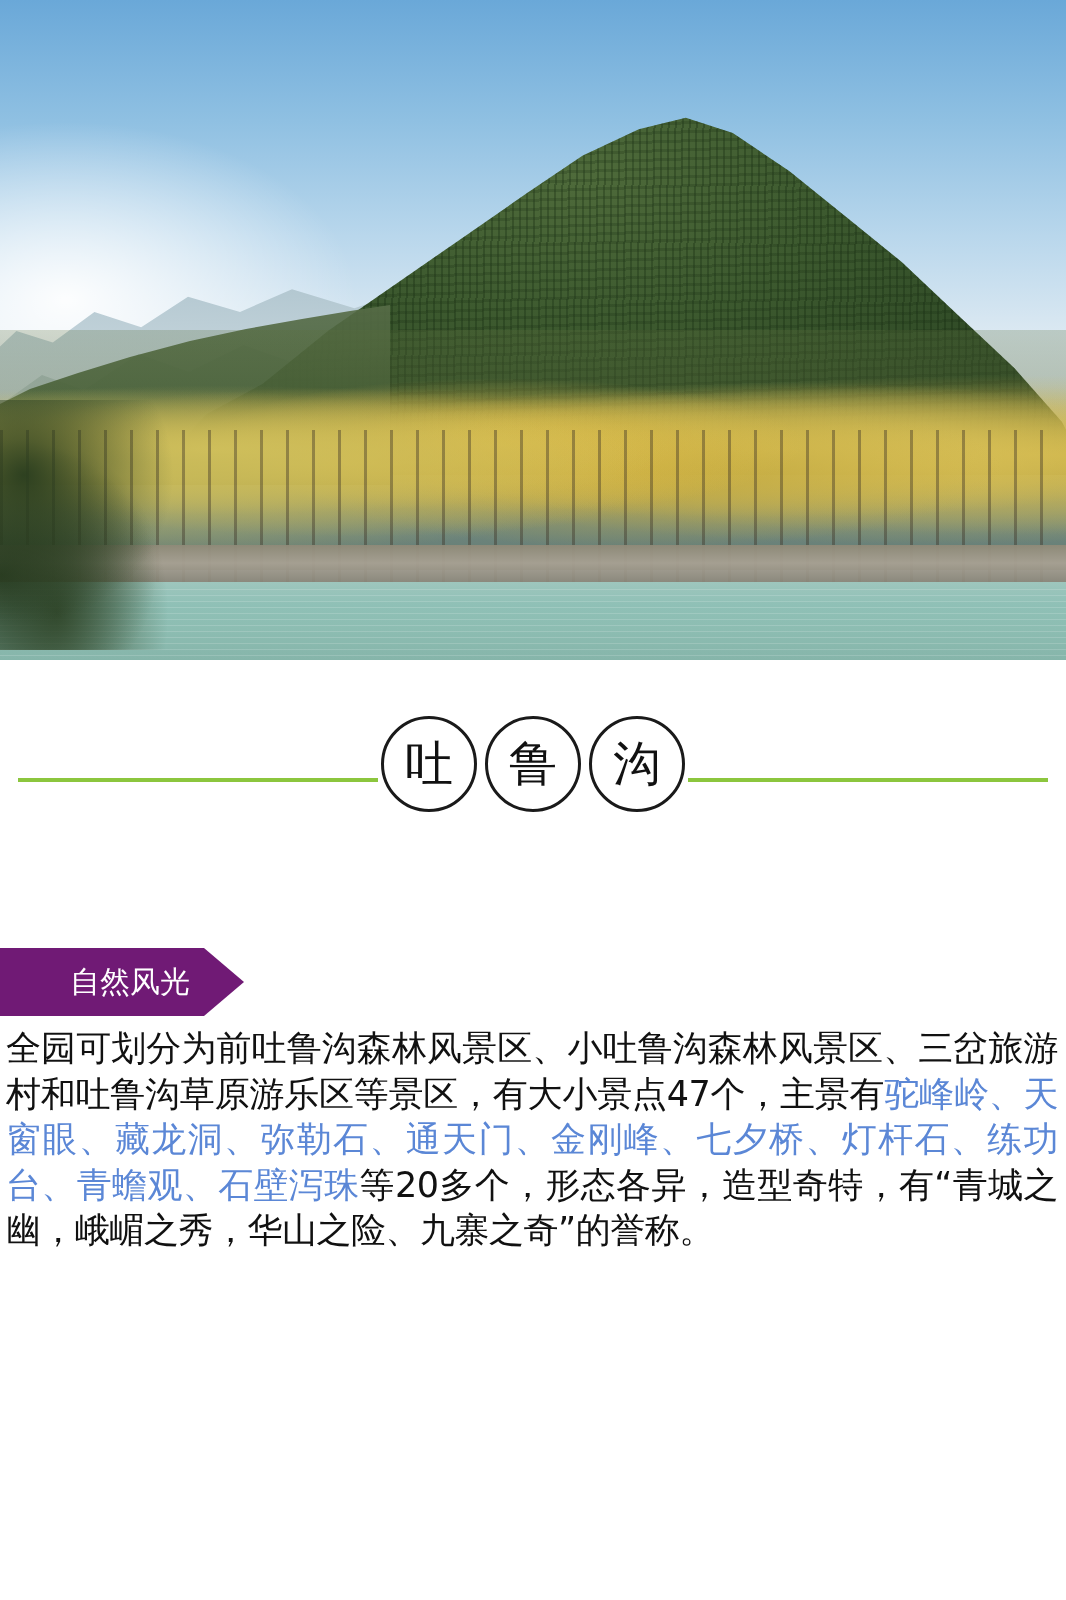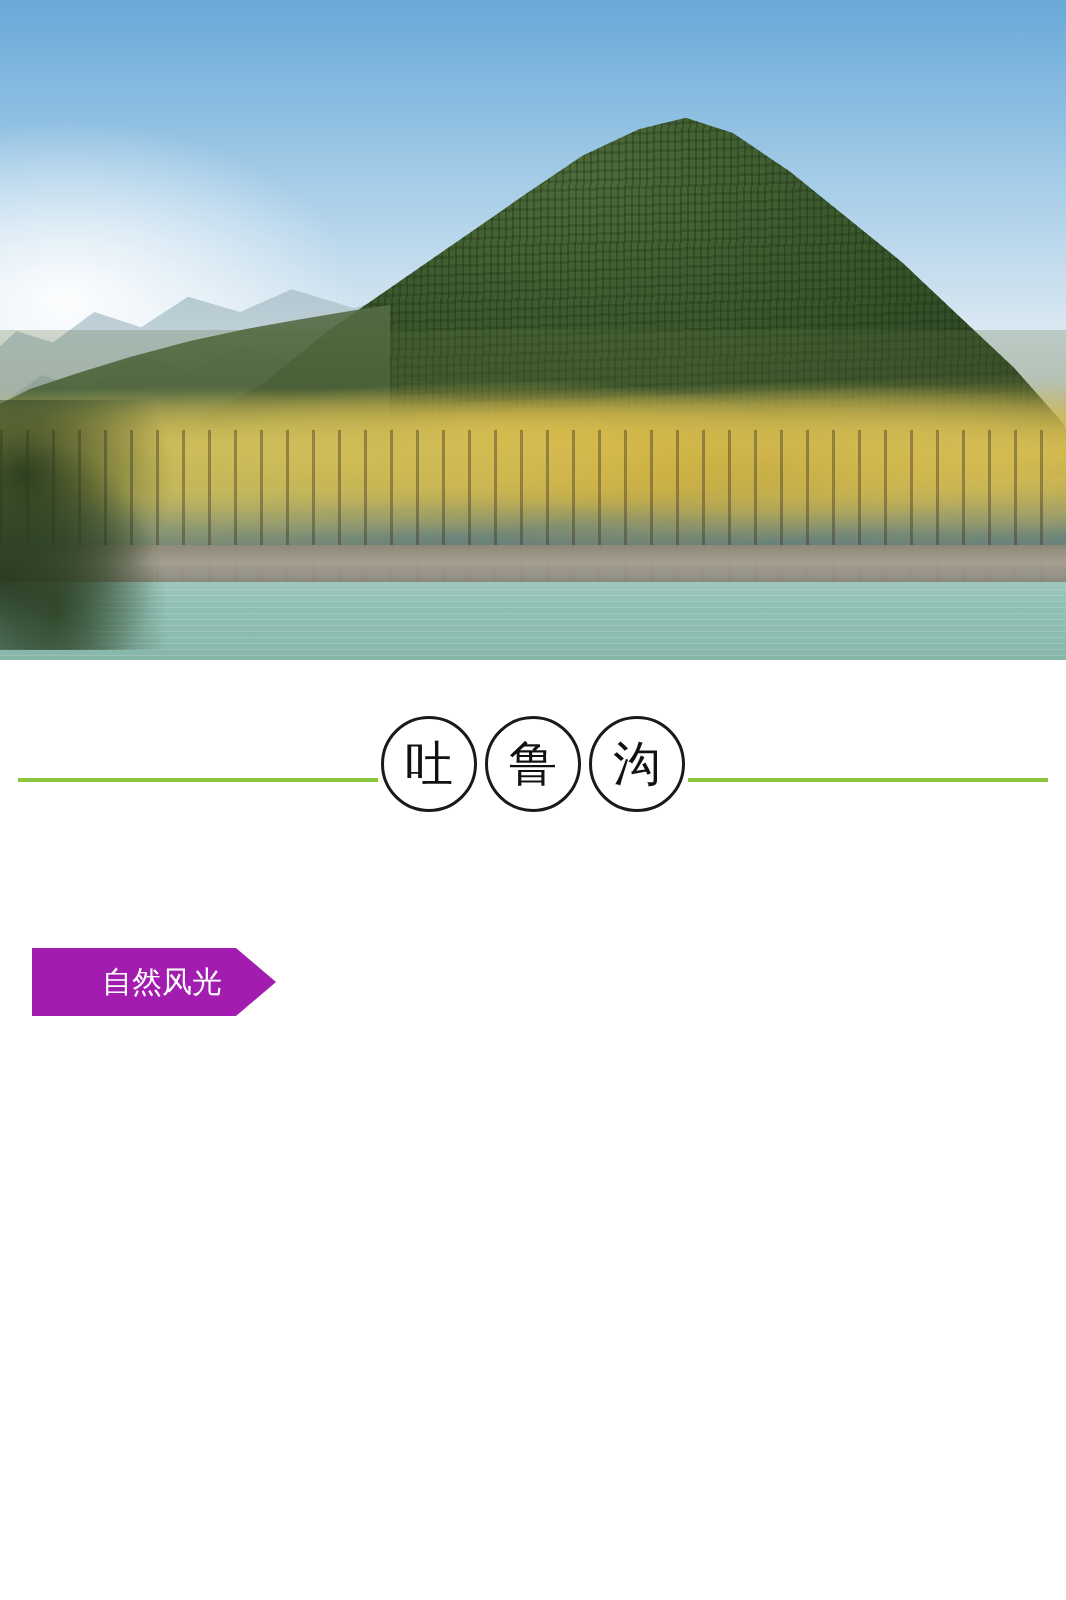--- a/index.html
+++ b/index.html
@@ -183,26 +183,25 @@
     position: relative;
     margin-top: 48px;
     height: 72px;
   }
   .section-tag {
     position: relative;
     display: inline-flex;
     align-items: center;
     height: 68px;
     padding: 0 54px 0 70px;
-    background: #a21caf;
+    background: #701a75;
     color: #ffffff;
     font-size: 30px;
     font-family: "DejaVu Sans", sans-serif;
     clip-path: polygon(0 0, calc(100% - 40px) 0, 100% 50%, calc(100% - 40px) 100%, 0 100%);
-    margin-left: 32px;
   }
 
   
   .body-copy {
     margin: 6px 8px 0 6px;
     font-family: "DejaVu Sans", sans-serif;
     font-size: 35px;
     line-height: 1.30;
     color: #111111;
     letter-spacing: -0.5px;
@@ -245,15 +244,16 @@
       <div class="title-char">鲁</div>
       <div class="title-char">沟</div>
     </div>
   </div>
 
   <div class="section-tag-wrap">
     <div class="section-tag">自然风光</div>
   </div>
 
   <div class="body-copy">
+    <p><span>全园可划分为前吐鲁沟森林风景区、小吐鲁沟森林风景区、三岔旅游村和吐鲁沟草原游乐区等景区，有大小景点47个，主景有</span><span class="hl">驼峰岭、天窗眼、藏龙洞、弥勒石、通天门、金刚峰、七夕桥、灯杆石、练功台、青蟾观、石壁泻珠</span><span>等20多个，形态各异，造型奇特，有“青城之幽，峨嵋之秀，华山之险、九寨之奇”的誉称。</span></p>
   </div>
 
 </div>
 
 </body></html>

